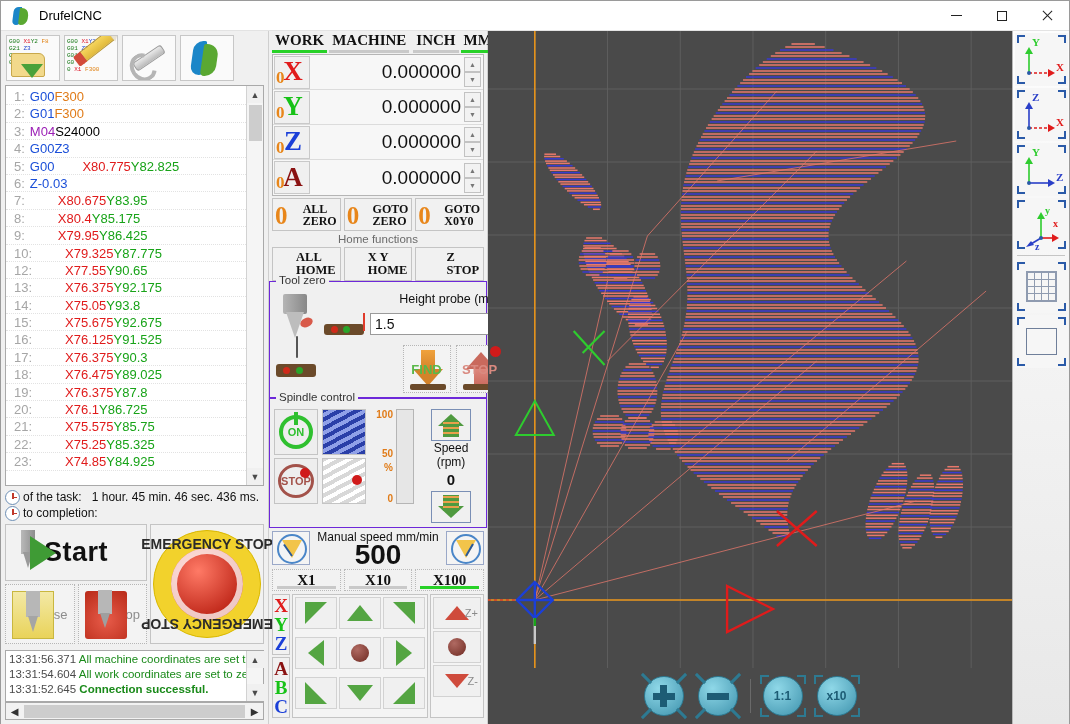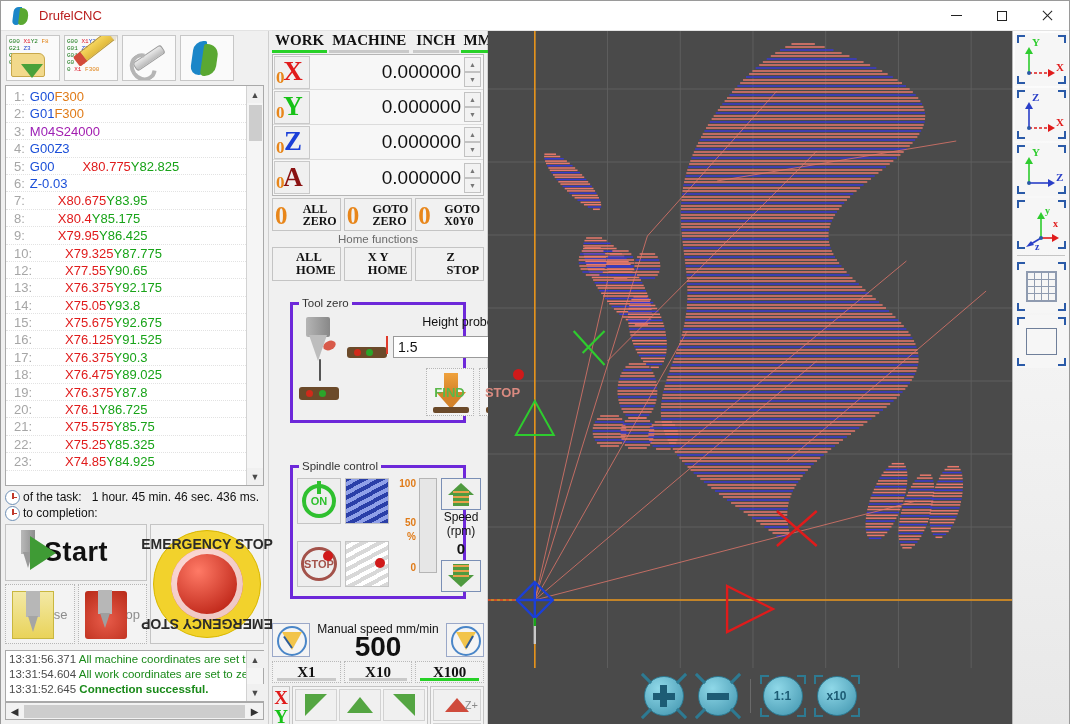--- a/index.html
+++ b/index.html
@@ -14,21 +14,21 @@
          border:1px solid #9a9a9a; }
 
   
   .titlebar { height:30px; background:#ffffff; display:flex; align-items:center;
               border-bottom:1px solid #e3e3e3; }
   .logo-mark { width:20px; height:20px; margin:0 8px 0 10px; position:relative; }
   .logo-mark .b1 { position:absolute; left:2px; top:1px; width:8px; height:18px;
         background:#1b86c8; border-radius:7px 0 6px 6px; transform:skewX(-7deg);}
   .logo-mark .b2 { position:absolute; left:8px; top:2px; width:9px; height:17px;
         background:#5aa832; border-radius:0 8px 7px 3px; transform:skewX(-7deg);}
-  .title-text { font-size:13px; color:#b91c1c; }
+  .title-text { font-size:13px; color:#000000; }
   .win-btns { margin-left:auto; display:flex; height:30px; }
   .win-btn { width:45px; height:30px; display:flex; align-items:center;
              justify-content:center; font-size:12px; color:#222; }
   .gl-min { width:11px; height:1px; background:#222; }
   .gl-max { width:10px; height:10px; border:1px solid #222; }
   .gl-close { position:relative; width:11px; height:11px; }
   .gl-close:before,.gl-close:after { content:""; position:absolute; left:0; top:5px;
       width:13px; height:1px; background:#222; }
   .gl-close:before { transform:rotate(45deg);} .gl-close:after{transform:rotate(-45deg);}
 
@@ -79,21 +79,21 @@
   
   .gcode-wrap { flex:1; margin:0 4px; border:1px solid #a9a9a9; background:#fff;
                 position:relative; overflow:hidden; display:flex; }
   .gcode-list { flex:1; overflow:hidden; padding:2px 0 0 0; }
   .gline { height:17.4px; line-height:17.4px; padding-left:8px;
            font-family:"Liberation Sans",sans-serif; font-size:13px;
            border-bottom:1px dotted #e2e2e2; white-space:nowrap; }
   .gline .num { color:#a6a6a6; margin-right:5px; }
   .tk-G{color:#1b4fd8;} .tk-M{color:#9b1fb5;} .tk-X{color:#e01b1b;margin-left:28px;}
   .tk-Y{color:#18a318;} .tk-Z{color:#1b4fd8;} .tk-F{color:#e07b18;}
-  .tk-S{color:#a21caf;}
+  .tk-S{color:#000000;}
 
   .vscroll { width:17px; background:#f5f5f5; border-left:1px solid #d2d2d2;
              display:flex; flex-direction:column; align-items:center; }
   .sb-arrow { width:17px; height:17px; display:flex; align-items:center;
               justify-content:center; color:#4a4a4a; font-size:9px; background:#f0f0f0;}
   .sb-thumb { width:13px; height:36px; background:#cdcdcd; margin-top:2px; }
   .sb-track { flex:1; }
 
   
   .task-rows { padding:3px 4px 1px 4px; }
@@ -203,21 +203,21 @@
   .e-glyph { position:absolute; left:2px; top:4px; font-size:25px; font-weight:bold;
       color:#e8861a; font-family:"Liberation Serif",serif; line-height:25px;}
   .sect-cap { text-align:center; font-size:11.5px; color:#6a6a6a; padding:2px 0 2px 0;}
   .home3 { display:flex; gap:3px; padding:0 3px; }
   .hbtn { flex:1; height:34px; border:1px solid #c4c4c4; background:#f1f1f1;
           position:relative; display:flex; align-items:center; justify-content:flex-end;
           padding-right:4px; }
   .hbtn .lbl { font-family:"Liberation Serif",serif; font-weight:bold; font-size:12.5px;
                line-height:13px; text-align:left; color:#111;}
 
-  .group { margin:21px; border:3px solid #6d28d9; position:relative; padding:10px 4px 4px 4px;}
+  .group { margin:0; border:1px solid #6d28d9; position:relative; padding:10px 4px 4px 4px;}
   .group > .glabel { position:absolute; top:-8px; left:6px; background:#f0f0f0;
       padding:0 3px; font-size:11.5px; color:#333; }
   .probe-row { display:flex; align-items:flex-start; gap:4px; }
   .probe-ico { width:46px; height:85px; position:relative; flex:none; }
   .pi-body{position:absolute;left:9px;top:2px;width:24px;height:20px;
       background:linear-gradient(90deg,#b5b5b5,#888);border-radius:2px;}
   .pi-cone{position:absolute;left:12px;top:20px;width:0;height:0;
       border-left:9px solid transparent;border-right:9px solid transparent;
       border-top:26px solid #bdbdbd;}
   .pi-ring{position:absolute;left:26px;top:26px;width:13px;height:9px;border-radius:50%;
@@ -254,21 +254,21 @@
       border-left:15px solid transparent;border-right:15px solid transparent;
       border-top:17px solid #d4832a;}
   .stop-arrow .sh{background:linear-gradient(180deg,#e08a80,#c9695c);}
   .stop-arrow .hd{border-top:none;border-bottom:17px solid #c9695c;top:-17px;}
   .stop-dot{position:absolute;right:2px;top:0px;width:11px;height:11px;border-radius:50%;
       background:#d01a1a;z-index:3;}
   .pbase{position:absolute;left:6px;bottom:2px;width:36px;height:6px;background:#6b4a2a;
       border-radius:2px;}
 
   .spindle-row { display:flex; gap:4px; align-items:flex-start; }
-  .sp-col { display:flex; flex-direction:column; gap:17px; }
+  .sp-col { display:flex; flex-direction:column; gap:3px; }
   .sp-btn { width:44px; height:46px; border:1px solid #c4c4c4; background:#eeeeee;
             position:relative; display:flex; align-items:center; justify-content:center;}
   .on-circle{width:34px;height:34px;border-radius:50%;border:4px solid #2fc02f;
       position:relative;display:flex;align-items:center;justify-content:center;
       font-size:11px;font-weight:bold;color:#2fc02f;}
   .on-circle:before{content:"";position:absolute;left:50%;top:-7px;margin-left:-2px;
       width:4px;height:13px;background:#2fc02f;}
   .stop-shield{width:36px;height:34px;border-radius:50%;border:3px solid #a3524a;
       display:flex;align-items:center;justify-content:center;font-size:11px;
       font-weight:bold;color:#a3524a;position:relative;}

